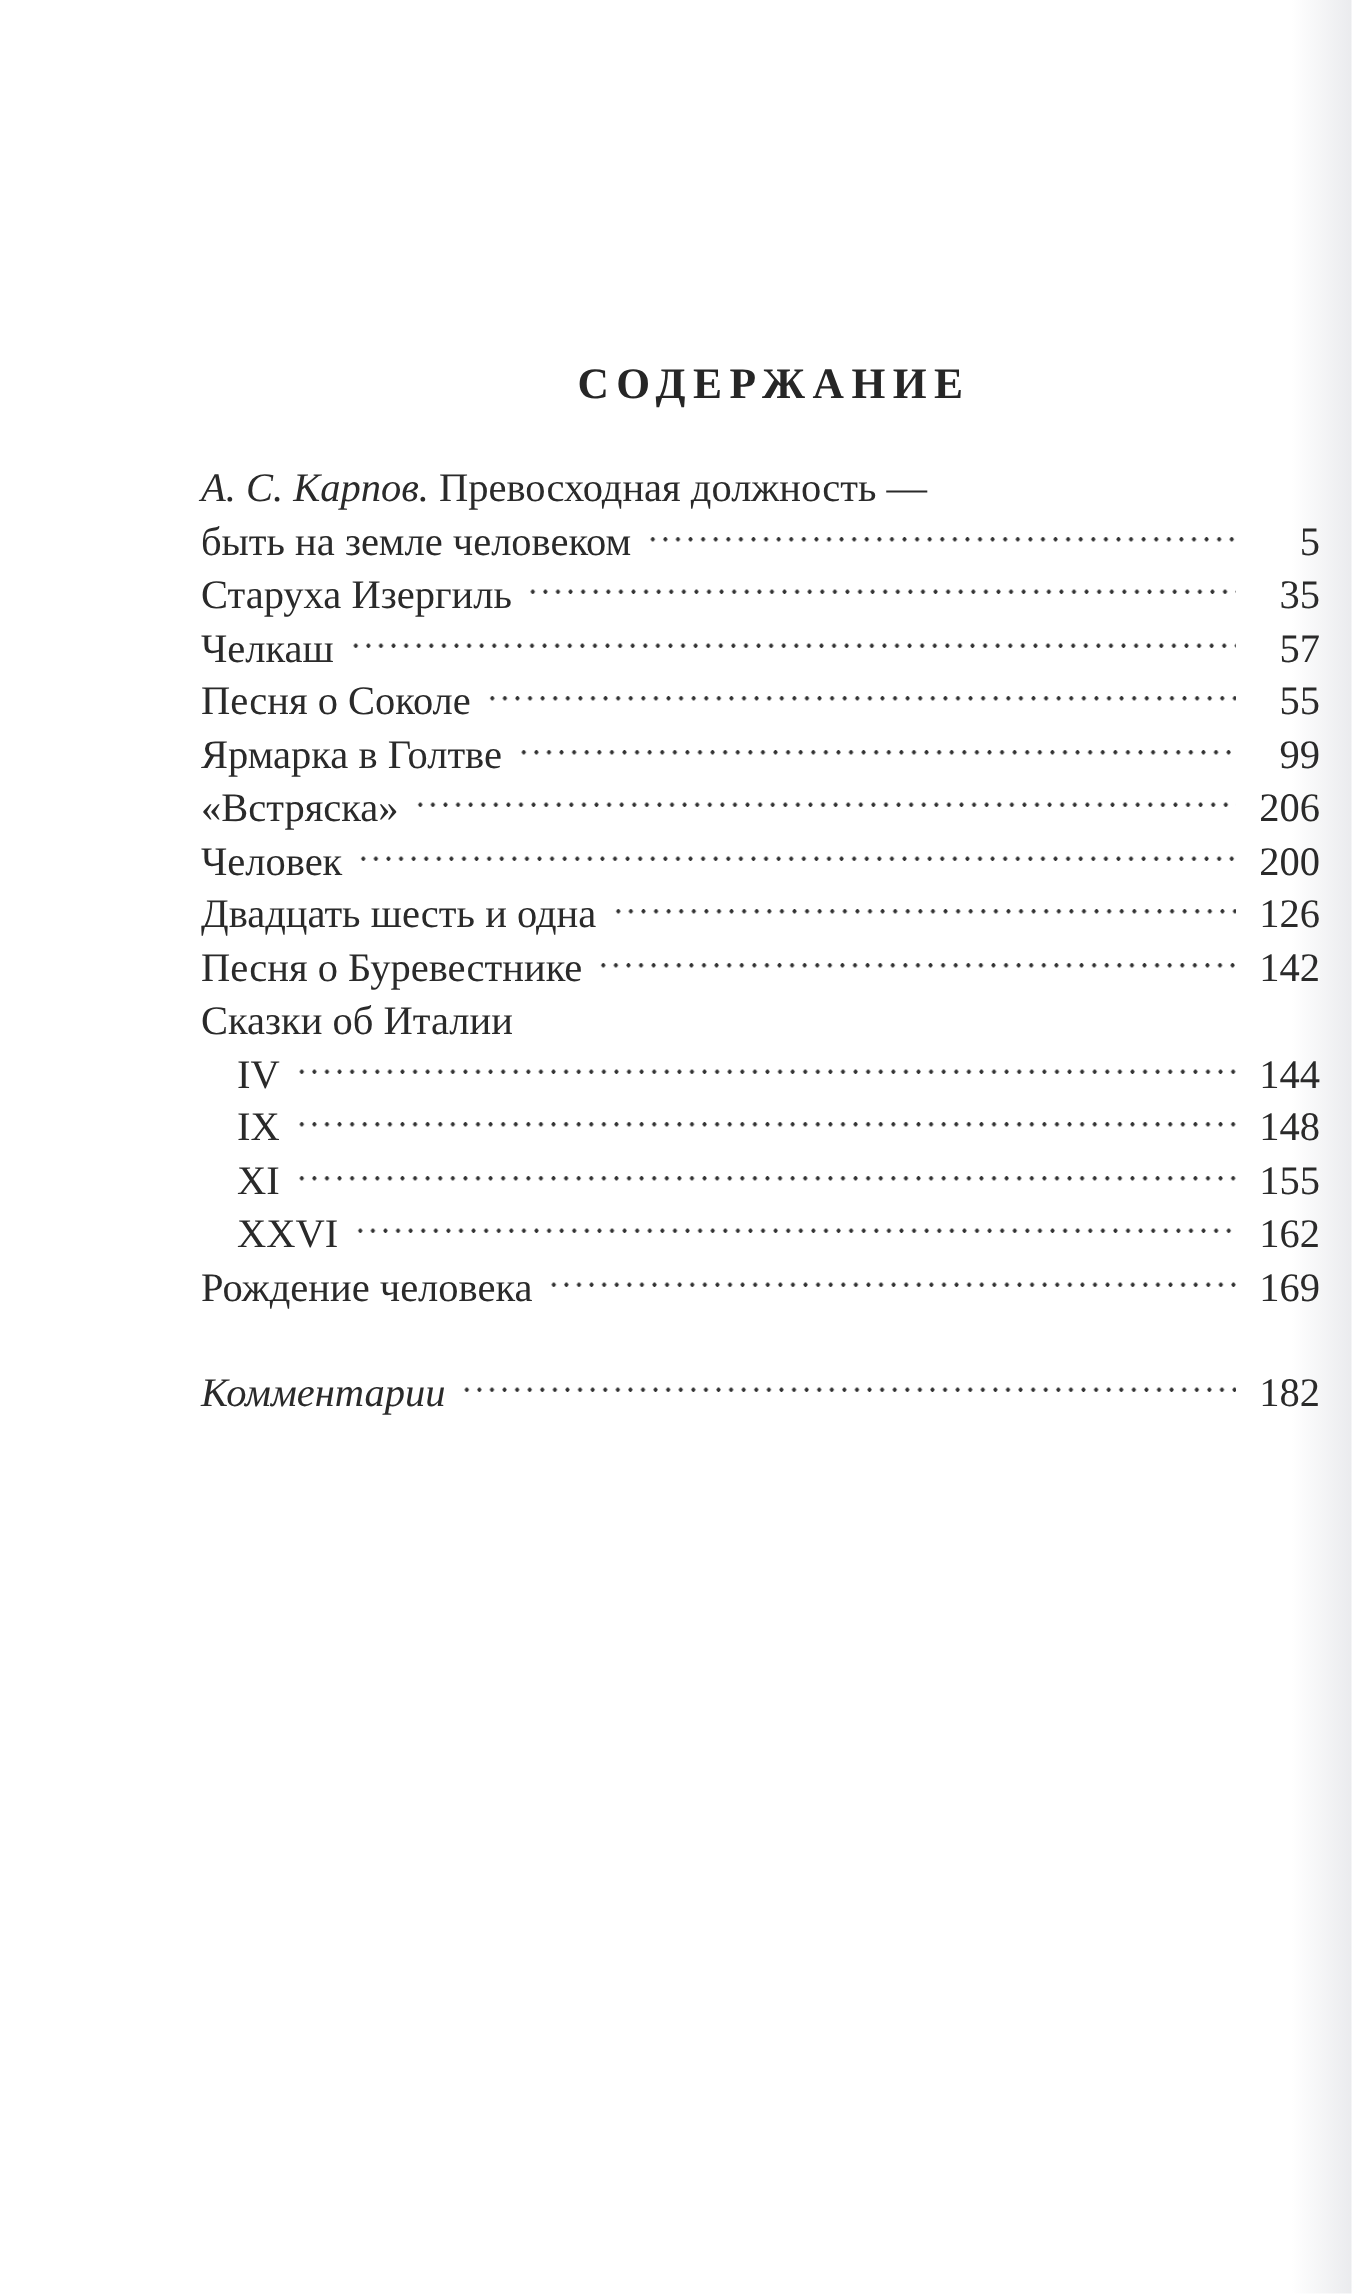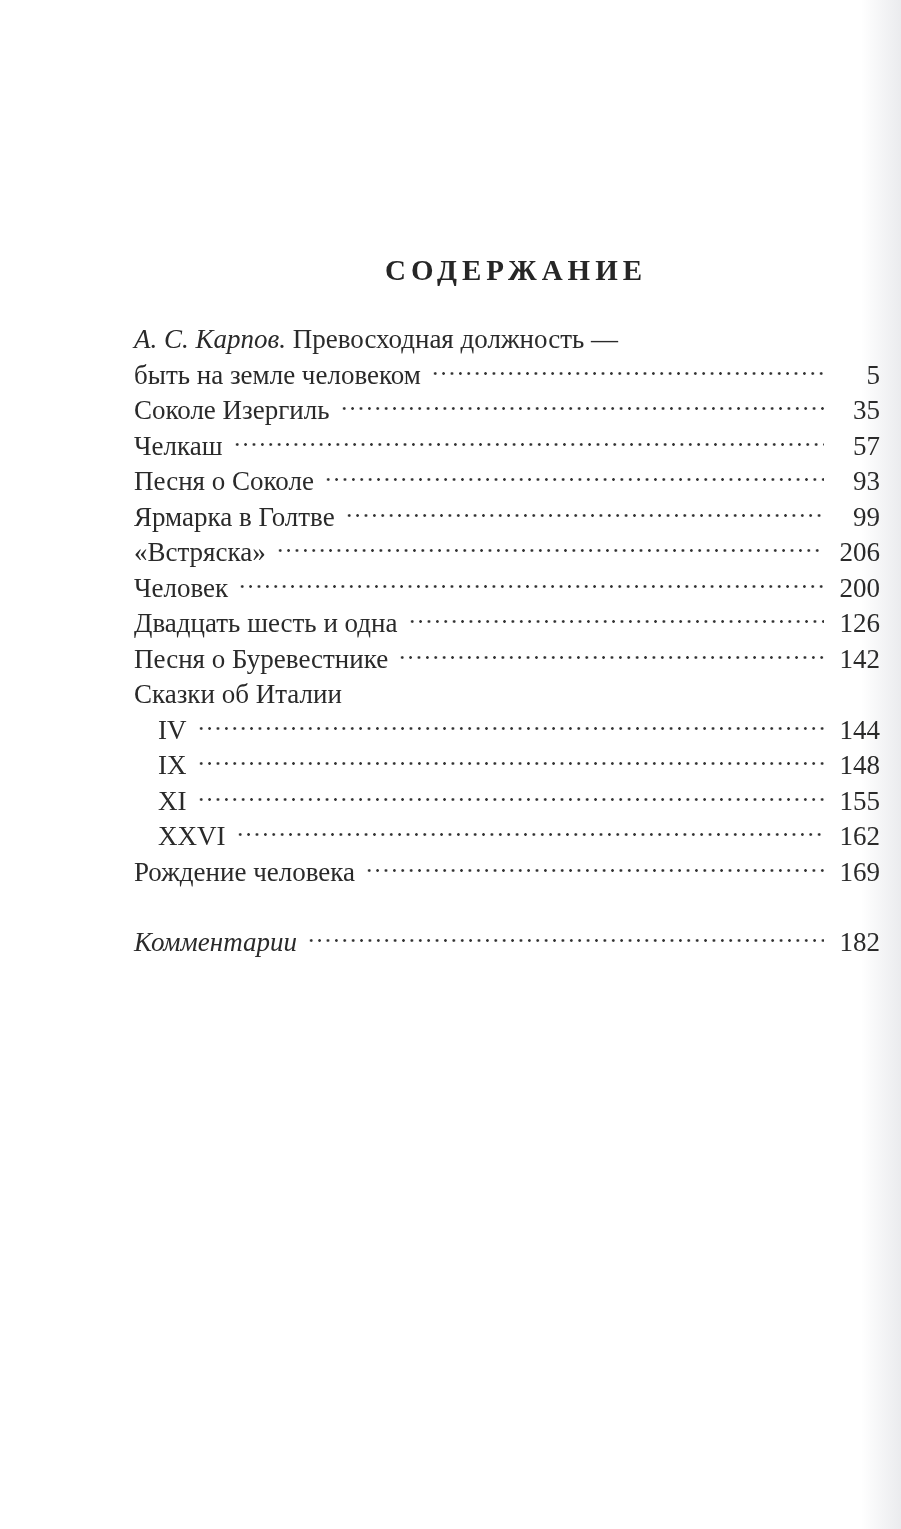--- a/index.html
+++ b/index.html
@@ -19,21 +19,21 @@
       position: absolute;
       top: 0; right: 0;
       width: 40px;
       height: 100%;
       background: linear-gradient(to right, rgba(240,240,242,0) 0%, rgba(232,233,236,0.9) 100%);
       pointer-events: none;
     }
     .toc {
       position: absolute;
       left: 134px;
-      top: 250px;
+      top: 236px;
       width: 746px;
     }
     .toc-title {
       text-align: center;
       font-family: "Liberation Serif", "DejaVu Serif", serif;
       font-weight: bold;
       font-size: 29px;
       letter-spacing: 5px;
       margin: 0 0 22px 18px;
       height: 40px;
@@ -96,33 +96,33 @@
     <span class="leader"></span>
     <span class="page"></span>
   </div>
   <div class="entry">
     <span class="label">быть на земле человеком</span>
     <span class="leader"></span>
     <span class="page">5</span>
   </div>
 
   <div class="entry">
-    <span class="label">Соколе Изергиль</span>
+    <span class="label">Старуха Изергиль</span>
     <span class="leader"></span>
     <span class="page">35</span>
   </div>
   <div class="entry">
     <span class="label">Челкаш</span>
     <span class="leader"></span>
     <span class="page">57</span>
   </div>
   <div class="entry">
     <span class="label">Песня о Соколе</span>
     <span class="leader"></span>
-    <span class="page">93</span>
+    <span class="page">55</span>
   </div>
   <div class="entry">
     <span class="label">Ярмарка в Голтве</span>
     <span class="leader"></span>
     <span class="page">99</span>
   </div>
   <div class="entry">
     <span class="label">«Встряска»</span>
     <span class="leader"></span>
     <span class="page">206</span>

